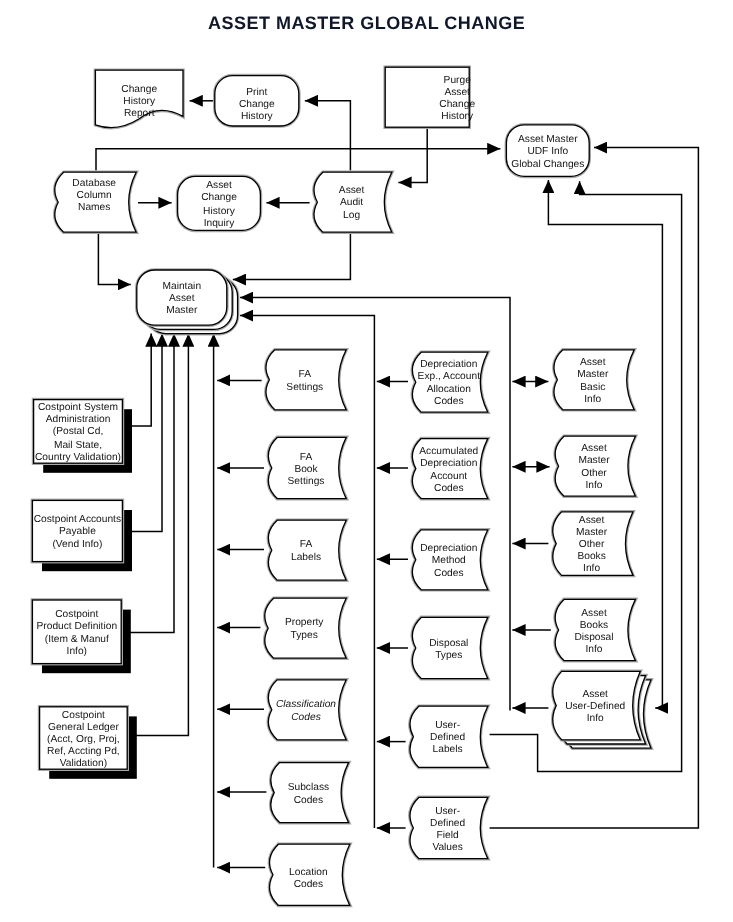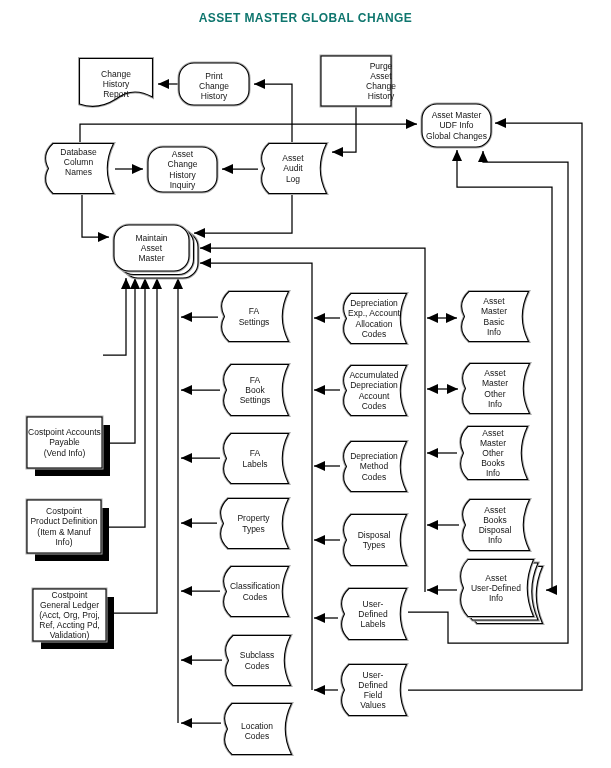--- a/index.html
+++ b/index.html
@@ -1,19 +1,19 @@
 <!DOCTYPE html>
 <html><head>
 <meta charset="utf-8">
 <style>
   html,body{margin:0;padding:0;background:#fff;}
   #stage{position:relative;width:611px;height:768px;background:#ffffff;
          font-family:"Liberation Sans",sans-serif;overflow:hidden;}
   .title{position:absolute;top:11px;left:0;width:100%;text-align:center;
-         font-size:12px;font-weight:bold;letter-spacing:.4px;color:#0f766e;}
+         font-size:15px;font-weight:bold;letter-spacing:.4px;color:#0f172a;}
   .edges{position:absolute;left:0;top:0;}
   .node{position:absolute;}
   .node > svg{position:absolute;left:0;top:0;overflow:visible;}
   .lbl{position:absolute;display:flex;align-items:center;justify-content:center;
        text-align:center;white-space:pre-line;font-size:8.5px;line-height:1.18;
        color:#141414;pointer-events:none;}
 </style>
 </head>
 <body>
 
@@ -153,20 +153,32 @@
         </g>
         <g transform="translate(0,0)">
           <rect x="1" y="1" width="75" height="46" rx="15" fill="#ffffff" stroke="#a9a9a9" stroke-width="3"></rect>
           <rect x="1" y="1" width="75" height="46" rx="15" fill="#ffffff" stroke="#000000" stroke-width="1.1"></rect>
         </g>
       </svg>
       <div class="lbl" style="left: 0px; top: 0px; width: 77px; height: 48px;">Maintain
 Asset
 Master</div>
     </div>
+    <div class="node" style="left: 27px; top: 332px; width: 76px; height: 55px;">
+      <svg width="76" height="55">
+        <rect x="9" y="9" width="74" height="53" fill="#000000"></rect>
+        <rect x="1" y="1" width="74" height="53" fill="#ffffff" stroke="#a9a9a9" stroke-width="3"></rect>
+        <rect x="1" y="1" width="74" height="53" fill="#ffffff" stroke="#000000" stroke-width="1.1"></rect>
+      </svg>
+      <div class="lbl" style="left: 0px; top: 0px; width: 76px; height: 55px;">Costpoint System
+Administration
+(Postal Cd,
+Mail State,
+Country Validation)</div>
+    </div>
     <div class="node" style="left: 26px; top: 416px; width: 77px; height: 53px; padding-left: 13px;">
       <svg width="77" height="53">
         <rect x="9" y="9" width="75" height="51" fill="#000000"></rect>
         <rect x="1" y="1" width="75" height="51" fill="#ffffff" stroke="#a9a9a9" stroke-width="3"></rect>
         <rect x="1" y="1" width="75" height="51" fill="#ffffff" stroke="#000000" stroke-width="1.1"></rect>
       </svg>
       <div class="lbl" style="left: 0px; top: 0px; width: 77px; height: 53px;">Costpoint Accounts
 Payable
 (Vend Info)</div>
     </div>
@@ -234,21 +246,21 @@
       <div class="lbl" style="left: 0px; top: 0px; width: 73px; height: 53px;">Property
 Types</div>
     </div>
     <div class="node" style="left: 220px; top: 565px; width: 70px; height: 53px;">
       <svg width="70" height="53">
         <g transform="translate(0,0)">
           <path d="M 11,1.5 L 68.5,1.5 Q 56,26.5 68.5,51.5 L 11,51.5 Q -1,40.28 6.5,26.5 Q -1,12.719999999999999 11,1.5 Z" fill="#ffffff" stroke="#a9a9a9" stroke-width="3"></path>
           <path d="M 11,1.5 L 68.5,1.5 Q 56,26.5 68.5,51.5 L 11,51.5 Q -1,40.28 6.5,26.5 Q -1,12.719999999999999 11,1.5 Z" fill="#ffffff" stroke="#000000" stroke-width="1.1"></path>
         </g>
       </svg>
-      <div class="lbl" style="left: 0px; top: 0px; width: 70px; height: 53px;">Classification
+      <div class="lbl" style="left: 0px; top: 0px; width: 70px; height: 53px; font-style: italic;">Classification
 Codes</div>
     </div>
     <div class="node" style="left: 222px; top: 634px; width: 70px; height: 53px;">
       <svg width="70" height="53">
         <g transform="translate(0,0)">
           <path d="M 11,1.5 L 68.5,1.5 Q 56,26.5 68.5,51.5 L 11,51.5 Q -1,40.28 6.5,26.5 Q -1,12.719999999999999 11,1.5 Z" fill="#ffffff" stroke="#a9a9a9" stroke-width="3"></path>
           <path d="M 11,1.5 L 68.5,1.5 Q 56,26.5 68.5,51.5 L 11,51.5 Q -1,40.28 6.5,26.5 Q -1,12.719999999999999 11,1.5 Z" fill="#ffffff" stroke="#000000" stroke-width="1.1"></path>
         </g>
       </svg>
       <div class="lbl" style="left: 0px; top: 0px; width: 70px; height: 53px;">Subclass

